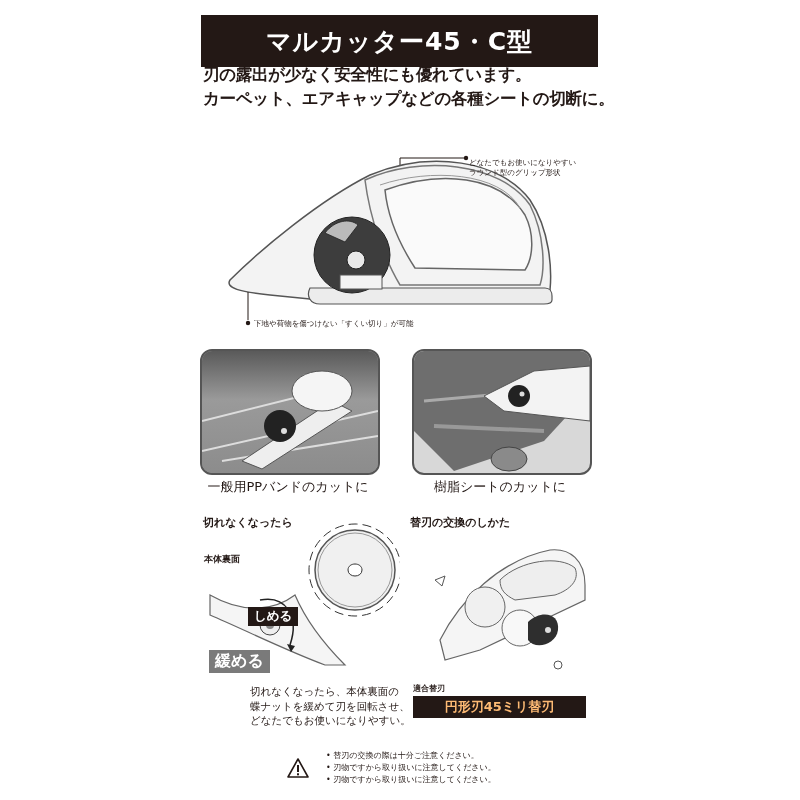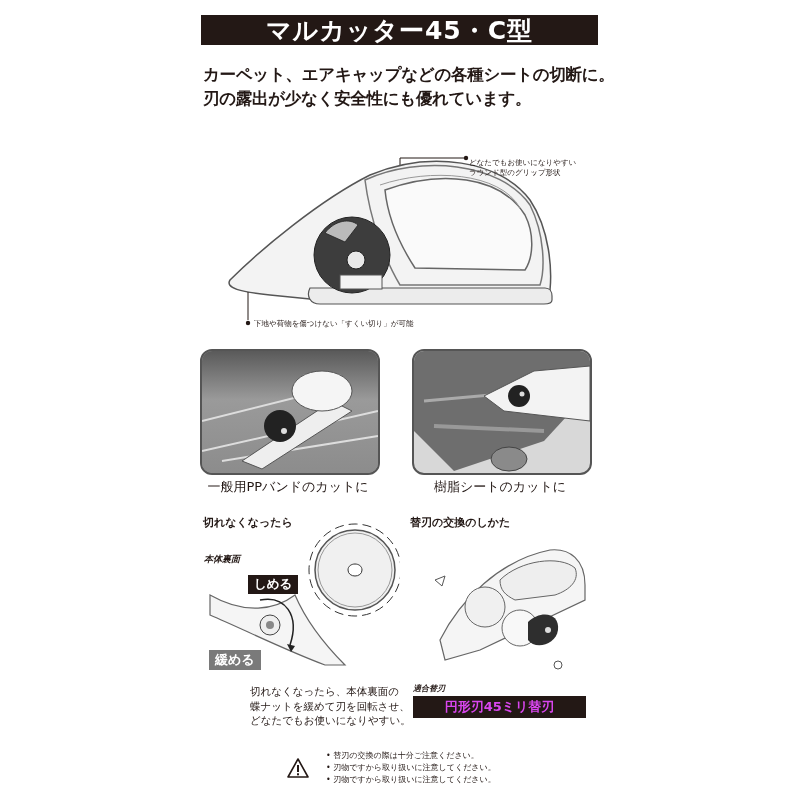--- a/index.html
+++ b/index.html
@@ -1,46 +1,46 @@
 <!DOCTYPE html>
 <html><head>
 <meta charset="utf-8">
 <style>
   html, body { margin:0; padding:0; background:#ffffff; }
   body { width:800px; height:800px; position:relative; overflow:hidden;
          font-family:"DejaVu Sans", sans-serif; color:#231815; }
   .abs { position:absolute; }
-  .title-bar { left:201px; top:15px; width:397px; height:30px; background:#231815;
+  .title-bar { left:201px; top:15px; width:397px; height:52px; background:#231815;
                color:#fff; display:flex; align-items:center; justify-content:center;
                font-size:25px; font-weight:bold; letter-spacing:1px; }
   .intro { left:203px; top:63px; width:420px; font-size:16.5px; font-weight:bold;
            line-height:24px; letter-spacing:-0.3px; white-space:nowrap; }
   .callout { font-size:7.5px; line-height:10px; white-space:nowrap; color:#231815; }
   .caption { font-size:13px; white-space:nowrap; text-align:center; }
   .h2 { font-size:11px; font-weight:bold; white-space:nowrap; }
-  .small-label { font-size:9px; font-weight:bold; white-space:nowrap;font-style:italic; }
+  .small-label { font-size:9px; font-weight:bold; white-space:nowrap; }
   .tag-dark { background:#231815; color:#fff; font-size:12.5px; font-weight:bold;
               padding:1px 6px; white-space:nowrap; }
-  .tag-grey { background:#7a7a7a; color:#fff; font-size:13px; font-weight:bold;
+  .tag-grey { background:#7a7a7a; color:#fff; font-size:16px; font-weight:bold;
               padding:1px 6px; white-space:nowrap; }
   .note { left:250px; top:684px; font-size:10.5px; line-height:14.5px; white-space:nowrap; }
-  .blade-box { left:413px; top:696px; width:173px; height:22px; background:#231815; color:#d946ef;
+  .blade-box { left:413px; top:696px; width:173px; height:22px; background:#231815; color:#fdba74;
                display:flex; align-items:center; justify-content:center;
                font-size:13px; font-weight:bold; }
   .warn-list { left:326px; top:750px; font-size:8px; line-height:12px; white-space:nowrap; }
   .photo { border:2px solid #555; border-radius:12px; overflow:hidden; background:#9a9a9a; }
 </style>
 </head>
 <body>
 
 <div class="abs title-bar">マルカッター45・C型</div>
 
 <div class="abs intro">
+  <div>刃の露出が少なく安全性にも優れています。</div>
   <div>カーペット、エアキャップなどの各種シートの切断に。</div>
-  <div>刃の露出が少なく安全性にも優れています。</div>
 </div>
 
 <svg class="abs" style="left:200px;top:140px;" width="420" height="200">
 
   <polyline points="200,38 200,18 265,18" fill="none" stroke="#231815" stroke-width="1"></polyline>
   <circle cx="266" cy="18" r="2.2" fill="#231815"></circle>
 
   <path d="M30,140 C60,110 120,60 170,35 C230,10 300,20 330,60 C350,90 352,130 350,150 L350,160 L120,160 L70,155 C40,152 25,148 30,140 Z" fill="#f3f3f3" stroke="#555" stroke-width="1.5"></path>
 
   <path d="M165,40 C220,15 300,22 330,65 C345,95 345,130 340,145 L200,145 C185,120 170,80 165,40 Z" fill="none" stroke="#777" stroke-width="1.5"></path>
@@ -104,21 +104,21 @@
   <circle cx="150" cy="50" r="37" fill="none" stroke="#999" stroke-width="1"></circle>
   <circle cx="150" cy="50" r="46" fill="none" stroke="#333" stroke-width="1" stroke-dasharray="9,5"></circle>
   <path d="M143,50 C143,42 157,42 157,50 C157,58 143,58 143,50 Z" fill="#fff" stroke="#333"></path>
 
   <path d="M5,75 C40,95 70,90 90,75 C105,110 130,135 140,145 L120,145 C80,130 40,110 5,95 Z" fill="#f5f5f5" stroke="#666" stroke-width="1.2"></path>
   <circle cx="65" cy="105" r="10" fill="#eee" stroke="#444"></circle>
   <circle cx="65" cy="105" r="4" fill="#888"></circle>
   <path d="M55,80 C80,75 95,95 85,125" fill="none" stroke="#222" stroke-width="1.5"></path>
   <polygon points="82,124 90,126 86,132" fill="#222"></polygon>
 </svg>
-<div class="abs tag-dark" style="left:248px;top:575px;">しめる</div>
+<div class="abs tag-dark" style="left:248px;top:607px;">しめる</div>
 <div class="abs tag-grey" style="left:209px;top:650px;">緩める</div>
 
 <div class="abs note">
   <div>切れなくなったら、本体裏面の</div>
   <div>蝶ナットを緩めて刃を回転させ、</div>
   <div>どなたでもお使いになりやすい。</div>
 </div>
 
 <div class="abs h2" style="left:410px;top:515px;">替刃の交換のしかた</div>
 <svg class="abs" style="left:420px;top:540px;" width="180" height="135">

